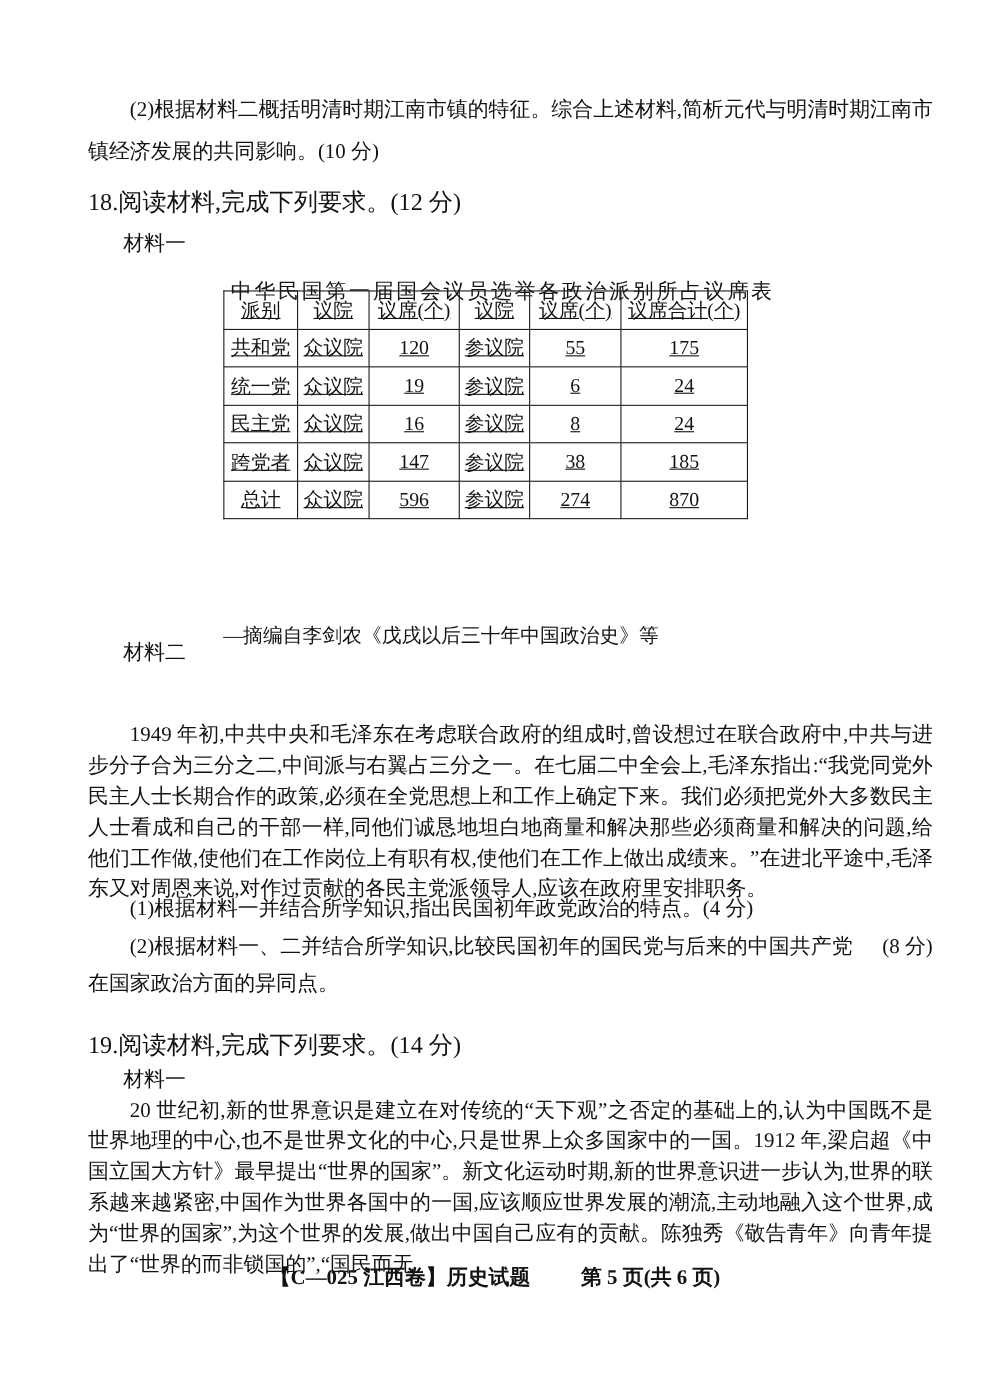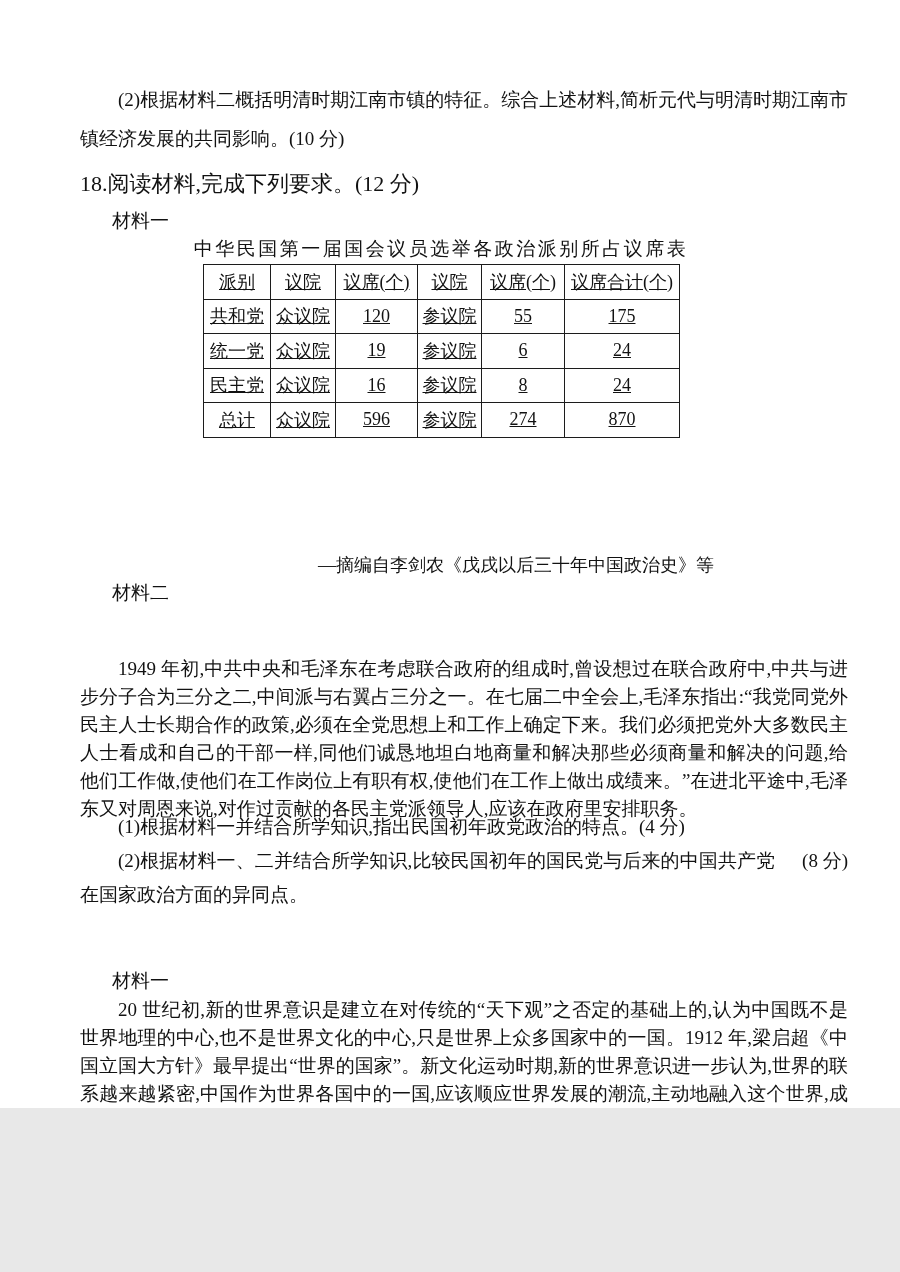--- a/index.html
+++ b/index.html
@@ -1,18 +1,18 @@
 <!DOCTYPE html>
 <html><head>
 <meta charset="utf-8">
 <style>
   html,body{margin:0;padding:0;background:#e8e8e8;}
   .page{
     position:relative;
-    width:900px;height:1108px;
+    width:900px;height:1272px;
     margin:0 auto;
     background:#ffffff;
     font-family:"Liberation Serif","DejaVu Serif",serif;
     color:#121212;
     overflow:hidden;
   }
   .abs{position:absolute;}
   .para{
     font-size:19px;
     line-height:28px;
@@ -34,21 +34,21 @@
   }
   .mat-label{
     font-size:19px;
     font-weight:normal;
     margin:0;
   }
   .tbl-title{
     font-size:19px;
     letter-spacing:2.5px;
     text-align:center;
-    margin:0;
+    margin:16px;
   }
   table.seat{
     border-collapse:collapse;
     table-layout:fixed;
     width:476px;
   }
   table.seat th, table.seat td{
     border:1.6px solid #1c1c1c;
     text-align:center;
     vertical-align:middle;
@@ -56,22 +56,22 @@
     font-weight:normal;
     height:33.5px;
     padding:0;
     overflow:hidden;
     white-space:nowrap;
     text-decoration:underline;
   }
   .src{
     font-size:18px;
     line-height:26px;
-    margin:4px;
-    text-align:center;
+    margin:17px;
+    text-align:left;
   }
   .score-right{
     float:right;
     text-indent:0;
     margin-left:27px;
   }
   .footer{
     display:flex;
     justify-content:center;
     gap:46px;
@@ -131,20 +131,28 @@
         </tr>
         <tr>
           <td>民主党</td>
           <td>众议院</td>
           <td>16</td>
           <td>参议院</td>
           <td>8</td>
           <td>24</td>
         </tr>
         <tr>
+          <td>跨党者</td>
+          <td>众议院</td>
+          <td>147</td>
+          <td>参议院</td>
+          <td>38</td>
+          <td>185</td>
+        </tr>
+        <tr>
           <td>总计</td>
           <td>众议院</td>
           <td>596</td>
           <td>参议院</td>
           <td>274</td>
           <td>870</td>
         </tr>
       </tbody>
   </table>
 
@@ -153,20 +161,21 @@
   <p class="mat-label abs" style="left:112px;top:580px;">材料二</p>
 
   <p class="para abs" style="left:80px;top:607px;width:768px;margin-top:48px;">1949 年初,中共中央和毛泽东在考虑联合政府的组成时,曾设想过在联合政府中,中共与进步分子合为三分之二,中间派与右翼占三分之一。在七届二中全会上,毛泽东指出:“我党同党外民主人士长期合作的政策,必须在全党思想上和工作上确定下来。我们必须把党外大多数民主人士看成和自己的干部一样,同他们诚恳地坦白地商量和解决那些必须商量和解决的问题,给他们工作做,使他们在工作岗位上有职有权,使他们在工作上做出成绩来。”在进北平途中,毛泽东又对周恩来说,对作过贡献的各民主党派领导人,应该在政府里安排职务。</p>
 
 
   <div class="abs" style="left:80px;top:810px;width:768px;">
     <p class="qline">(1)根据材料一并结合所学知识,指出民国初年政党政治的特点。(4 分)</p>
     <p class="qline"><span class="score-right">(8 分)</span><span>(2)根据材料一、二并结合所学知识,比较民国初年的国民党与后来的中国共产党在国家政治方面的异同点。</span></p>
   </div>
 
+  <p class="heading abs" style="left:80px;top:938px;">19.阅读材料,完成下列要求。(14 分)</p>
 
   <p class="mat-label abs" style="left:112px;top:968px;">材料一</p>
 
   <p class="para abs" style="left:80px;top:996px;width:768px;">20 世纪初,新的世界意识是建立在对传统的“天下观”之否定的基础上的,认为中国既不是世界地理的中心,也不是世界文化的中心,只是世界上众多国家中的一国。1912 年,梁启超《中国立国大方针》最早提出“世界的国家”。新文化运动时期,新的世界意识进一步认为,世界的联系越来越紧密,中国作为世界各国中的一国,应该顺应世界发展的潮流,主动地融入这个世界,成为“世界的国家”,为这个世界的发展,做出中国自己应有的贡献。陈独秀《敬告青年》向青年提出了“世界的而非锁国的”,“国民而无</p>
 
   <div class="footer abs" style="top:1148px;left:0;">
     <span>【C—025 江西卷】历史试题</span>
     <span>第 5 页(共 6 页)</span>
   </div>
 

